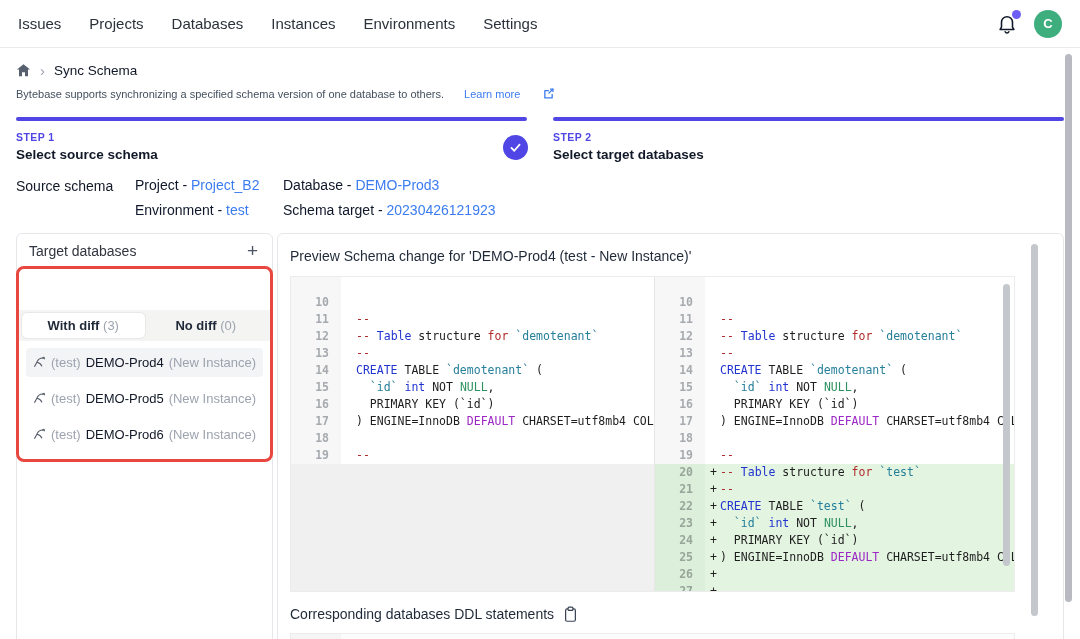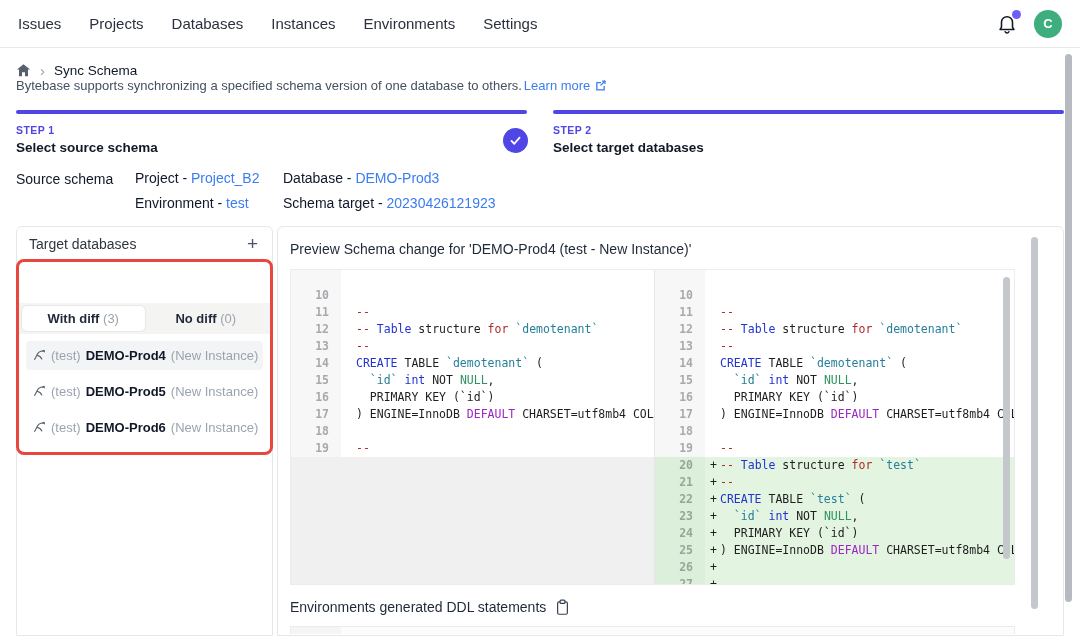--- a/index.html
+++ b/index.html
@@ -12,21 +12,21 @@
   .nav-right { margin-left:auto; display:flex; align-items:center; gap:16px; }
   .bell-wrap { position:relative; width:22px; height:22px; }
   .notif-dot { position:absolute; top:-3px; right:-3px; width:9px; height:9px;
     border-radius:50%; }
   .avatar { width:28px; height:28px; border-radius:50%; color:#fff;
     display:flex; align-items:center; justify-content:center; font-size:13px; font-weight:600; }
   .page { padding:0 16px; }
   .breadcrumb { margin-top:15px; display:flex; align-items:center; gap:9px; }
   .crumb-label { font-size:13.5px; color:#111827; }
   .crumb-sep { color:#9ca3af; font-size:15px; line-height:1; }
-  .desc { font-size:13px; color:#44505f; display:flex; align-items:center; gap:2px; }
+  .desc { margin-top:9px; font-size:11px; color:#44505f; display:flex; align-items:center; gap:20px; }
   .link { color:#3b7cf0; cursor:pointer; }
   .desc .ext { margin-left:2px; display:inline-flex; }
   .steps { margin-top:17px; display:flex; gap:26px; }
   .step { flex:1; position:relative; }
   .step-bar { height:3.5px; border-radius:2px; }
   .step-label { margin-top:10px; font-size:10.5px; font-weight:700; letter-spacing:.04em; }
   .step-title { margin-top:4px; font-size:13.5px; font-weight:600; color:#111827; }
   .check-circle { position:absolute; right:-1px; top:18px; width:25px; height:25px;
     border-radius:50%; display:flex; align-items:center; justify-content:center; }
   .source { margin-top:15px; display:flex; font-size:14px; }
@@ -43,21 +43,21 @@
   .tabbar { display:flex; background:#f4f4f3; padding:3px;margin-top:41px; }
   .tab { flex:1; text-align:center; font-size:13px; font-weight:600; color:#1f2937;
     padding:5px 0; border-radius:5px; cursor:pointer; }
   .tab.active { background:#fff; box-shadow:0 0 0 1px #e8e8e8; }
   .tab .cnt { color:#9ca3af; font-weight:500; }
   .db-list { padding:7px 7px 10px 7px; display:flex; flex-direction:column; gap:7px; }
   .db-item { display:flex; align-items:center; gap:5px; height:29px; padding:0 6px;
     border-radius:4px; font-size:13px; cursor:pointer; white-space:nowrap; }
   .db-item.sel { background:#f3f4f6; }
   .db-item .dim { color:#9ca3af; }
-  .db-item .db-name { font-weight:700; color:#111827; }
+  .db-item .db-name { font-weight:400; color:#111827; }
   
   .preview-card { flex:1; border:1px solid #e5e7eb; border-radius:6px 6px 0 0;
     padding:14px 0 0 12px; position:relative; background:#fff; }
   .preview-title { font-size:14px; color:#1f2937; }
   .diff-editor { margin-top:12px; width:725px; height:316px; border:1px solid #ececec;
     display:flex; overflow:hidden; font-family:"DejaVu Sans Mono", monospace; font-size:11.5px;
     position:relative; background:#fff; }
   .pane { display:flex; flex-direction:column; overflow:hidden; }
   .pane-left { width:363px; }
   .pane-right { width:360px; border-left:1px solid #e7e7e7; }
@@ -256,21 +256,21 @@
             <div class="drow added"><span class="gut">21</span><span class="pref">+</span><span class="code"><span style="color: rgb(177, 42, 42);">--</span></span></div>
             <div class="drow added"><span class="gut">22</span><span class="pref">+</span><span class="code"><span style="color: rgb(34, 52, 208);">CREATE</span><span style="color: rgb(30, 30, 30);"> TABLE </span><span style="color: rgb(38, 127, 153);">`test`</span><span style="color: rgb(30, 30, 30);"> (</span></span></div>
             <div class="drow added"><span class="gut">23</span><span class="pref">+</span><span class="code"><span style="color: rgb(38, 127, 153);">  `id`</span><span style="color: rgb(30, 30, 30);"> </span><span style="color: rgb(34, 52, 208);">int</span><span style="color: rgb(30, 30, 30);"> NOT </span><span style="color: rgb(46, 145, 96);">NULL</span><span style="color: rgb(30, 30, 30);">,</span></span></div>
             <div class="drow added"><span class="gut">24</span><span class="pref">+</span><span class="code"><span style="color: rgb(30, 30, 30);">  PRIMARY KEY (`id`)</span></span></div>
             <div class="drow added"><span class="gut">25</span><span class="pref">+</span><span class="code"><span style="color: rgb(30, 30, 30);">) ENGINE=InnoDB </span><span style="color: rgb(155, 39, 196);">DEFAULT</span><span style="color: rgb(30, 30, 30);"> CHARSET=utf8mb4 COLLATE</span></span></div>
             <div class="drow added"><span class="gut">26</span><span class="pref">+</span><span class="code"></span></div>
             <div class="drow added"><span class="gut">27</span><span class="pref">+</span><span class="code"><span style="color: rgb(177, 42, 42);">--</span></span></div>
           </div>
       </div>
       <div class="ddl-row">
-        <span class="ddl-title">Environments generated DDL statements</span>
+        <span class="ddl-title">Corresponding databases DDL statements</span>
         <span class="copy-btn">
           <svg width="15" height="17" viewBox="0 0 20 22" fill="none" stroke="#374151" stroke-width="1.6" stroke-linecap="round" stroke-linejoin="round">
             <rect x="3.5" y="3.5" width="13" height="16.5" rx="2"></rect>
             <rect x="6.8" y="1.2" width="6.4" height="4.4" rx="1.2" fill="#fff"></rect>
           </svg>
         </span>
       </div>
       <div class="ddl-stub"></div>
       <div class="sb sb-card"></div>
       <div class="sb sb-editor"></div>

